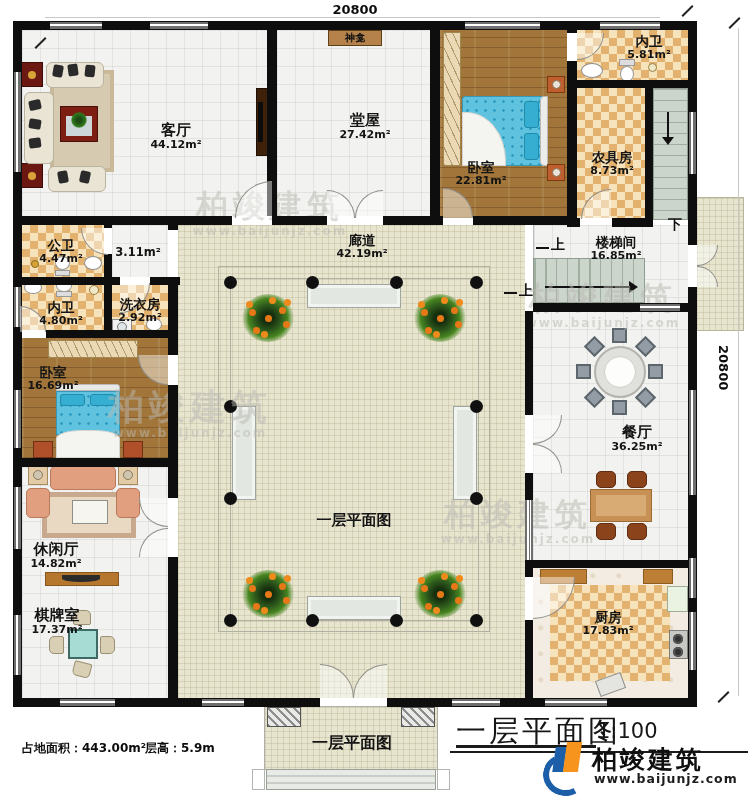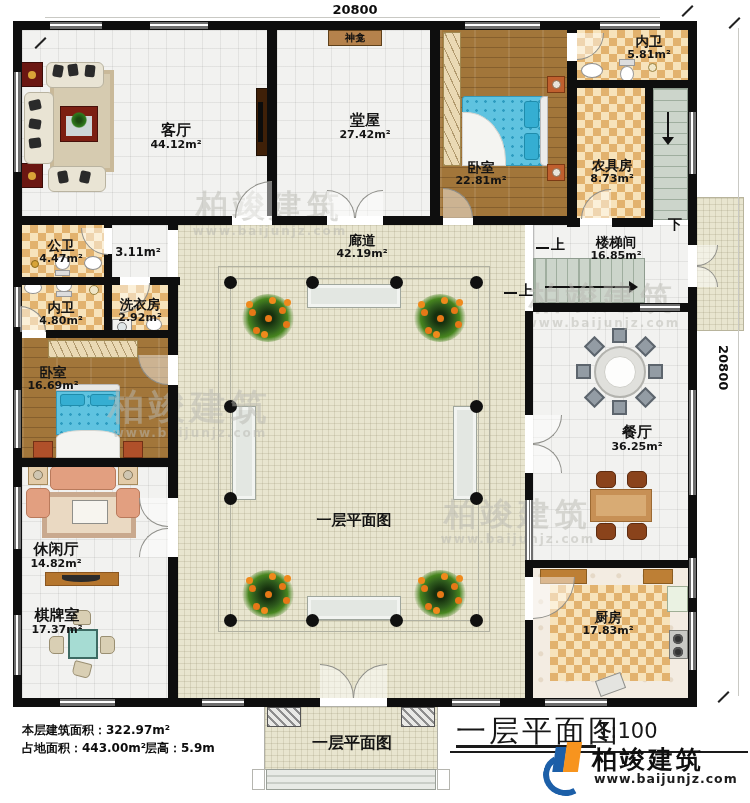--- a/index.html
+++ b/index.html
@@ -379,21 +379,21 @@
     <span class="rl-a">27.42m²</span>
   </div>
   <div class="room-label" style="left:481px;top:160px;">
     <span class="rl-n">卧室</span>
     <span class="rl-a">22.81m²</span>
   </div>
   <div class="room-label" style="left:649px;top:34px;">
     <span class="rl-n">内卫</span>
     <span class="rl-a">5.81m²</span>
   </div>
-  <div class="room-label" style="left:612px;top:158px;">
+  <div class="room-label" style="left:612px;top:150px;">
     <span class="rl-n">农具房</span>
     <span class="rl-a">8.73m²</span>
   </div>
   <div class="room-label" style="left:616px;top:235px;">
     <span class="rl-n">楼梯间</span>
     <span class="rl-a">16.85m²</span>
   </div>
   <div class="room-label" style="left:362px;top:233px;">
     <span class="rl-n">廊道</span>
     <span class="rl-a">42.19m²</span>
@@ -437,21 +437,20 @@
     <span class="rl-n rl-big">一层平面图</span>
   </div>
   <div class="room-label" style="left:352px;top:734px;">
     <span class="rl-n" style="font-size:16px;">一层平面图</span>
   </div>
 
   <div class="stair-lbl" style="left:551px;top:236px;">上</div>
   <div class="stair-lbl" style="left:519px;top:282px;">上</div>
   <div class="stair-lbl" style="left:668px;top:216px;">下</div>
 
-  <div class="stat-line" style="left:22px;top:722px;">本层建筑面积：322.97m²</div>
   <div class="stat-line" style="left:22px;top:740px;">占地面积：443.00m²</div>
   <div class="stat-line" style="left:145px;top:740px;">层高：5.9m</div>
 
   <div class="tb-title">一层平面图</div>
   <div class="tb-scale">1:100</div>
   <div class="tb-line1"></div>
   <div class="tb-line2"></div>
   <div class="logo-ic">
     <div class="lg-s"></div>
     <div class="lg-b"></div>

